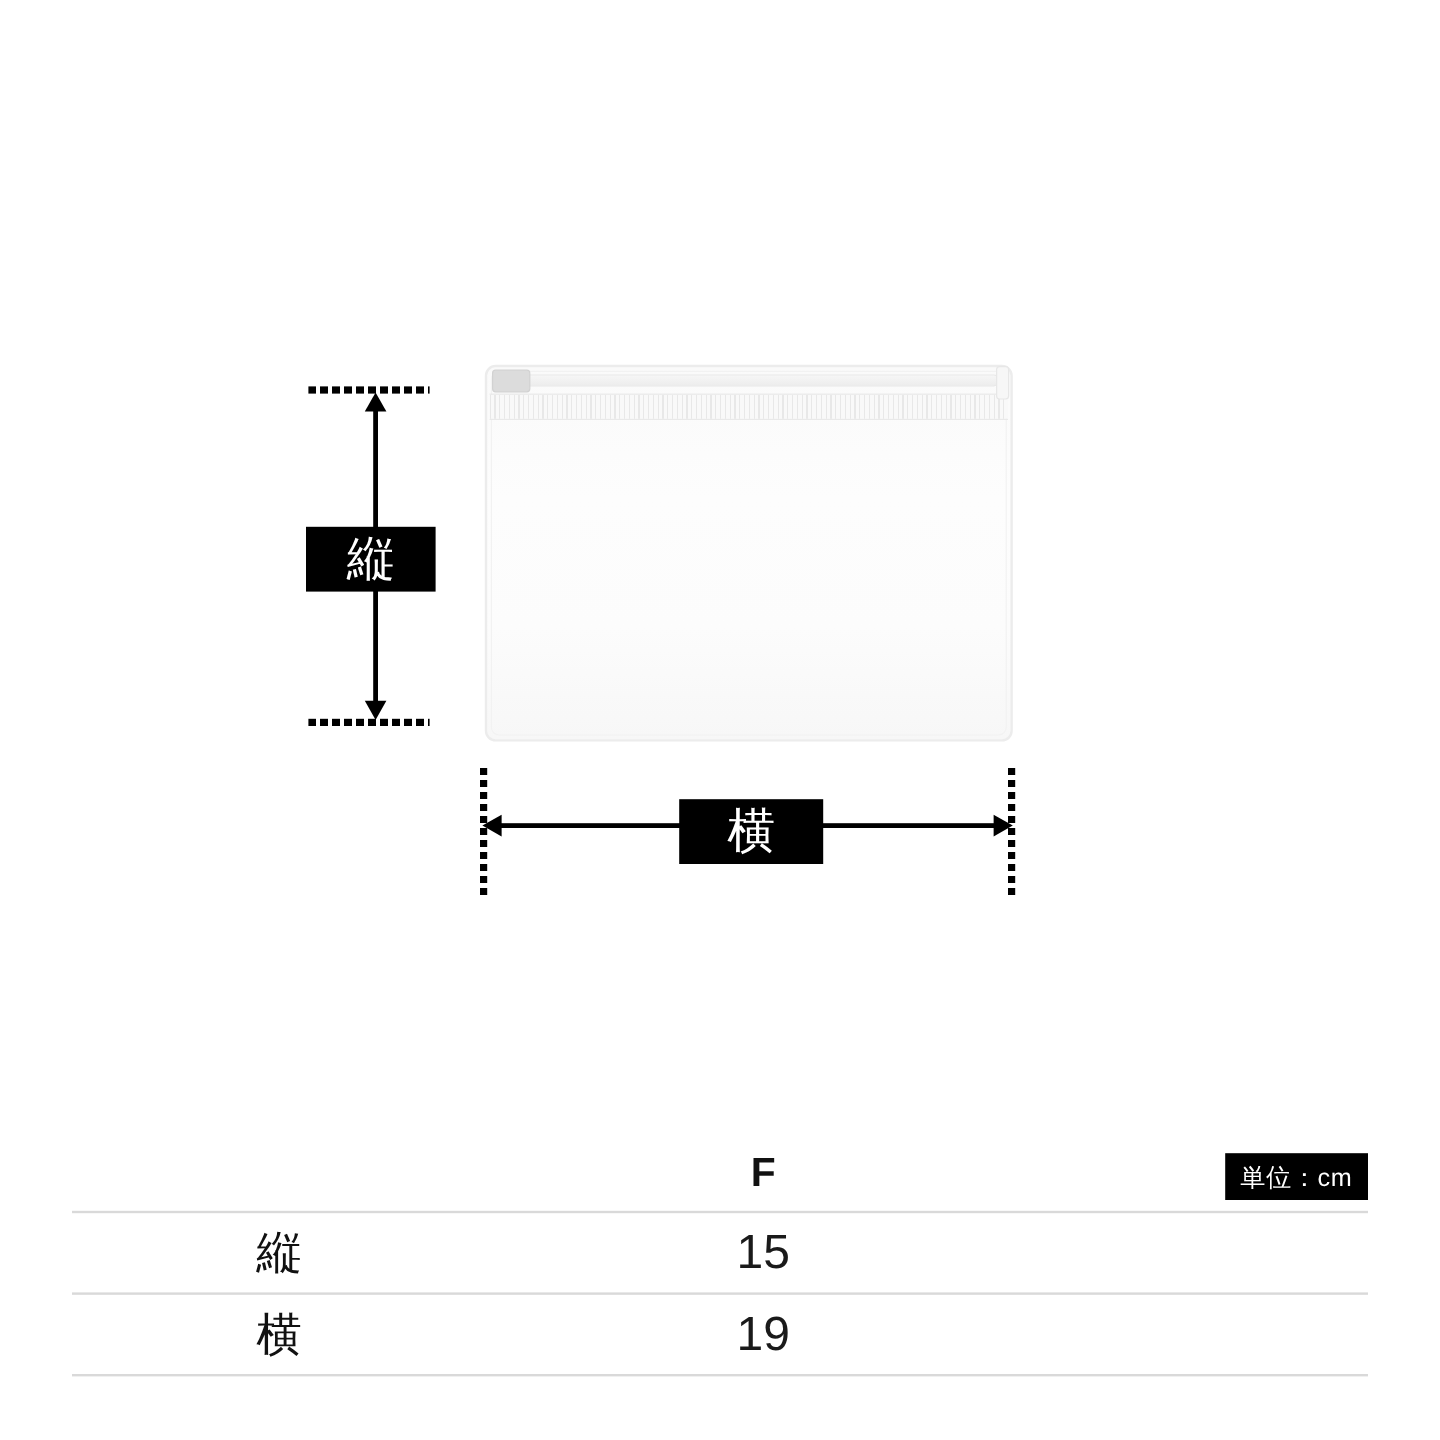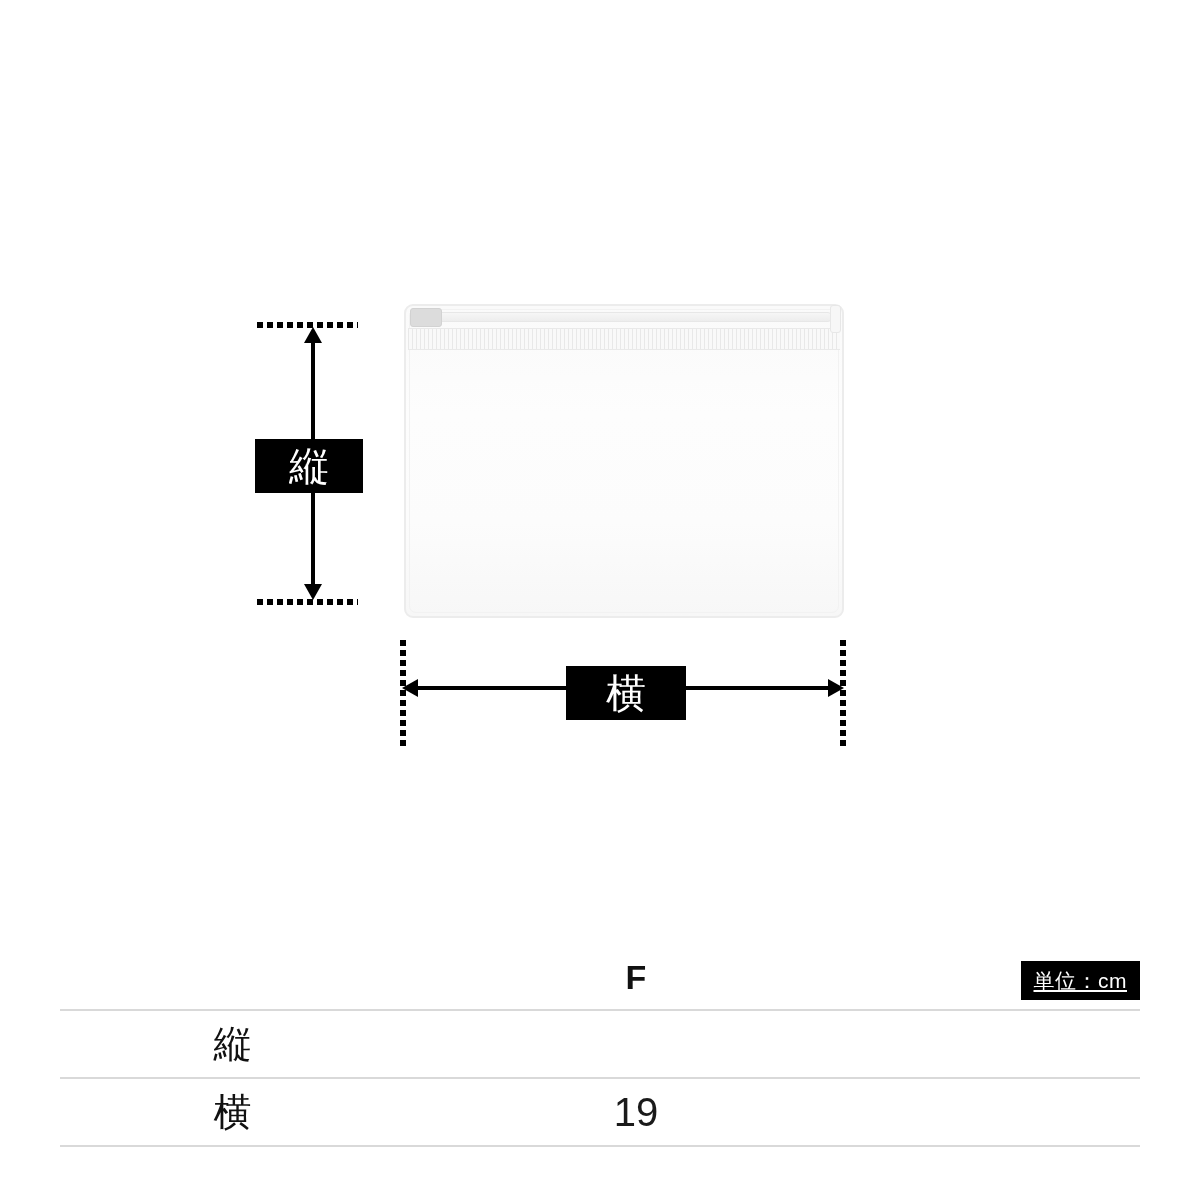--- a/index.html
+++ b/index.html
@@ -135,21 +135,20 @@
     right: 0; top: 13px;
     height: 39px;
     padding: 0 13px;
     background: #000;
     color: #fff;
     font-size: 21px;
     display: flex;
     align-items: center;
     justify-content: center;
     letter-spacing: 0.5px;
-    text-decoration: underline;
   }
   .st-row {
     display: grid;
     grid-template-columns: 345px 462px 273px;
     height: 66px;
     border-top: 2px solid #d9d9d9;
     align-items: center;
   }
   .st-row:last-child { border-bottom: 2px solid #d9d9d9; }
   .st-label {
@@ -198,20 +197,21 @@
     <span>横</span>
   </div>
 
   <div class="size-table">
     <div class="st-header">
       <div class="st-size-name">F</div>
       <div class="unit-badge">単位：cm</div>
     </div>
     <div class="st-row">
       <div class="st-label">縦</div>
+      <div class="st-value">15</div>
     </div>
     <div class="st-row">
       <div class="st-label">横</div>
       <div class="st-value">19</div>
     </div>
   </div>
 
 </div>
 
 </body></html>

